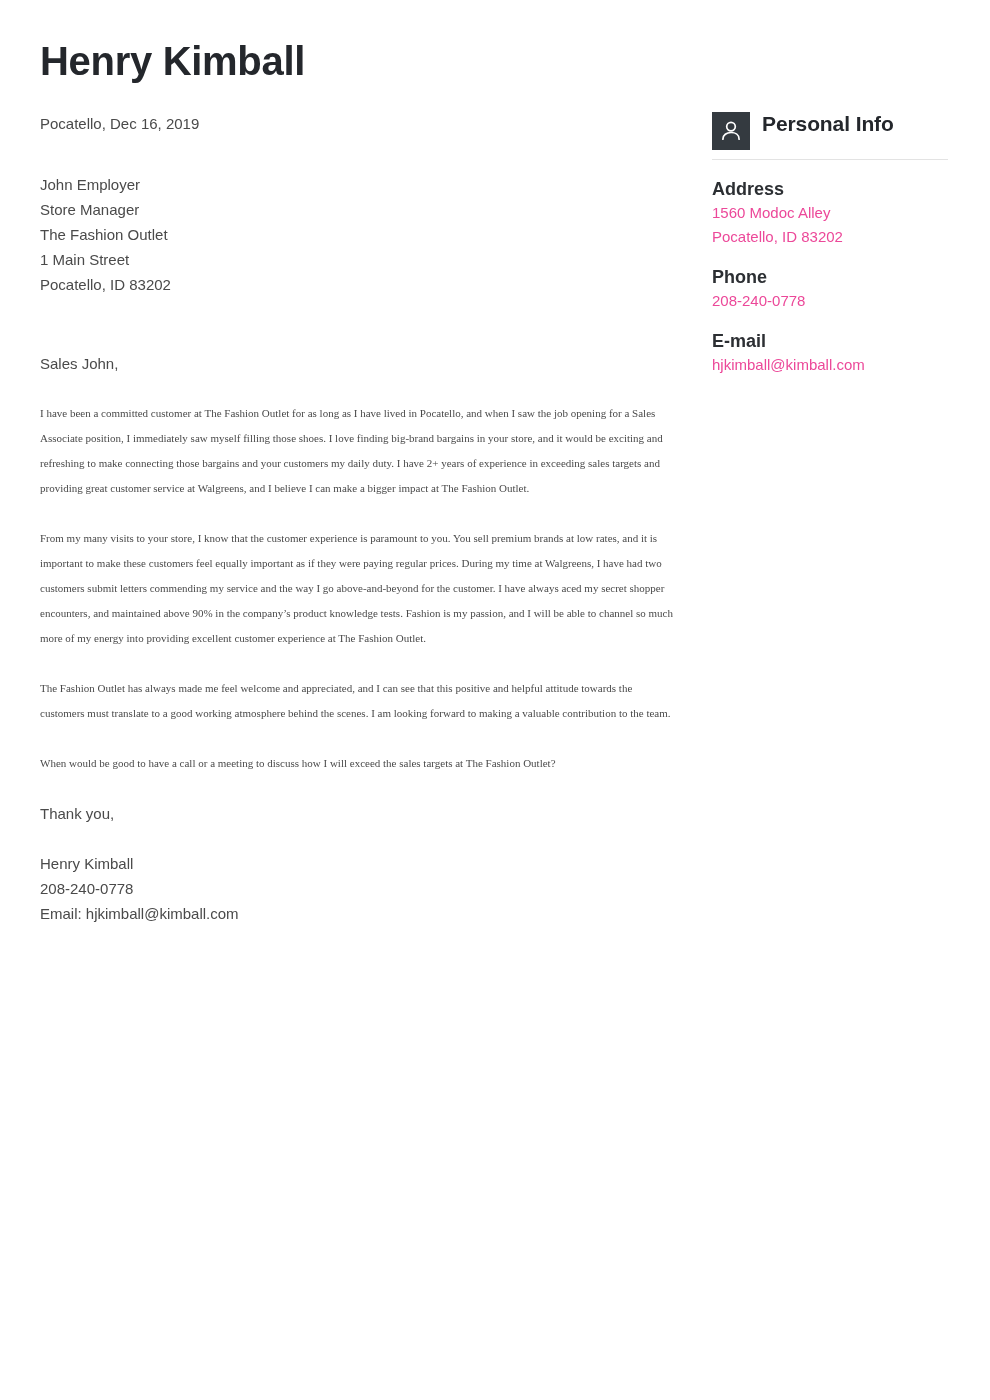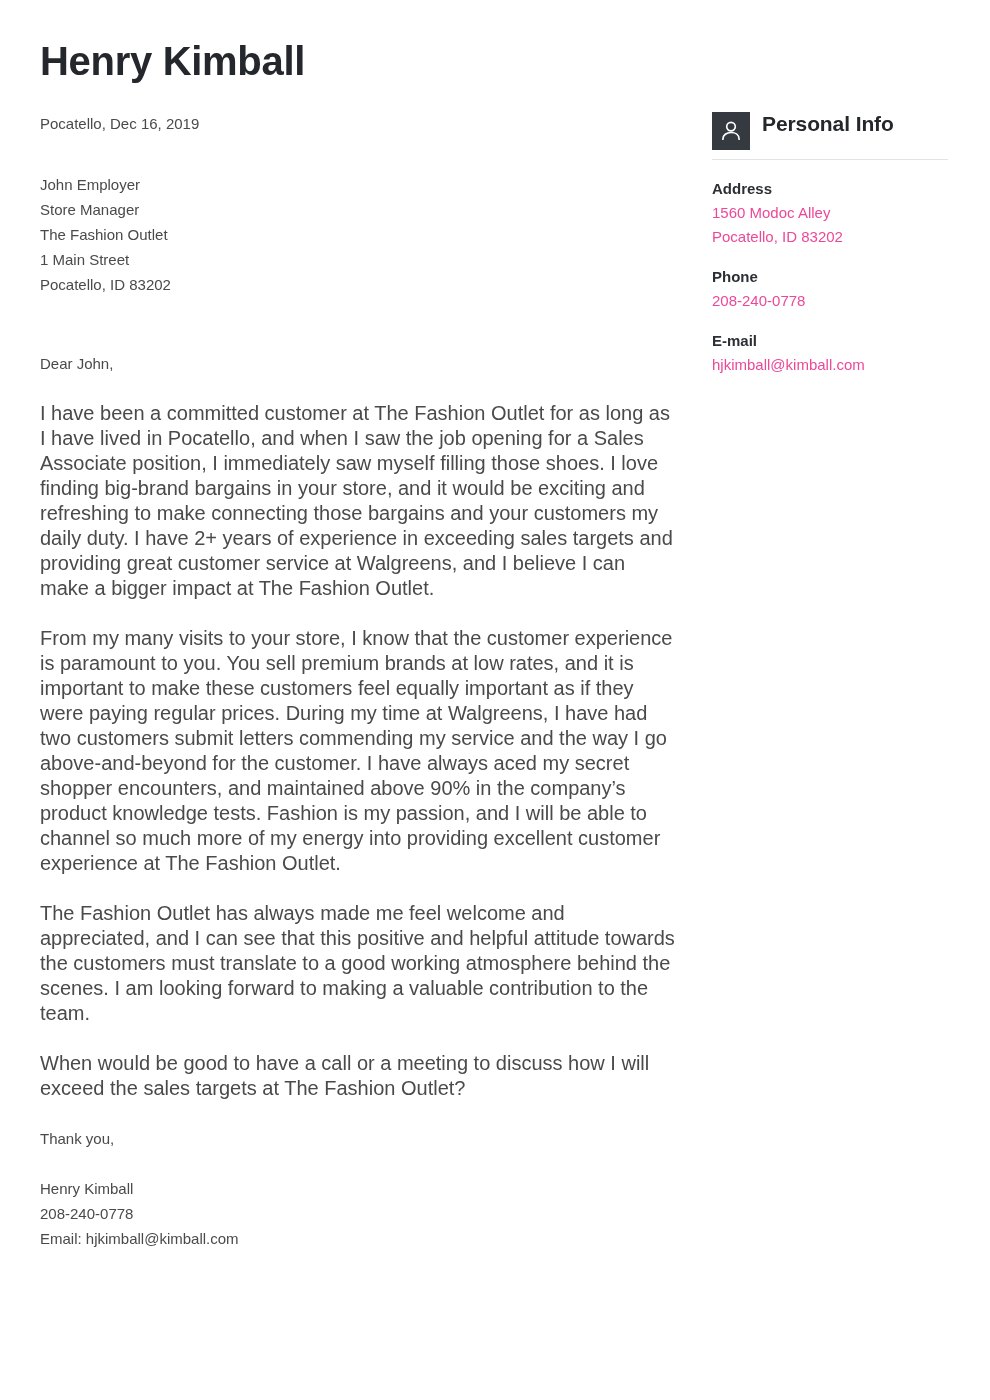--- a/index.html
+++ b/index.html
@@ -62,25 +62,26 @@
   }
 
   .salutation {
     font-size: 15px;
     color: #4a4a4a;
     line-height: 25px;
     margin-bottom: 25px;
   }
 
   .para {
-    font-size: 20px;
+    font-size: 11px;
     color: #4a4a4a;
     line-height: 25px;
     text-align: left;
     margin-bottom: 25px;
+    font-family: Liberation Serif, serif;
   }
 
   .closing {
     font-size: 15px;
     color: #4a4a4a;
     line-height: 25px;
     margin-bottom: 25px;
   }
 
   .signature-line {
@@ -131,21 +132,21 @@
     margin-top: 9px;
     margin-bottom: 17px;
     width: 236px;
   }
 
   .info-group {
     margin-bottom: 16px;
   }
 
   .info-label {
-    font-size: 15px;
+    font-size: 18px;
     font-weight: 700;
     color: #2c2f33;
     line-height: 24px;
   }
 
   .info-value {
     font-size: 15px;
     color: #ec4899;
     line-height: 24px;
   }
@@ -162,21 +163,21 @@
     <div class="date-line">Pocatello, Dec 16, 2019</div>
 
     <div class="recipient">
       <div class="recipient-line">John Employer</div>
       <div class="recipient-line">Store Manager</div>
       <div class="recipient-line">The Fashion Outlet</div>
       <div class="recipient-line">1 Main Street</div>
       <div class="recipient-line">Pocatello, ID 83202</div>
     </div>
 
-    <div class="salutation">Dear John,</div>
+    <div class="salutation">Sales John,</div>
 
     <p class="para">I have been a committed customer at The Fashion Outlet for as long as I have lived in Pocatello, and when I saw the job opening for a Sales Associate position, I immediately saw myself filling those shoes. I love finding big-brand bargains in your store, and it would be exciting and refreshing to make connecting those bargains and your customers my daily duty. I have 2+ years of experience in exceeding sales targets and providing great customer service at Walgreens, and I believe I can make a bigger impact at The Fashion Outlet.</p>
     <p class="para">From my many visits to your store, I know that the customer experience is paramount to you. You sell premium brands at low rates, and it is important to make these customers feel equally important as if they were paying regular prices. During my time at Walgreens, I have had two customers submit letters commending my service and the way I go above-and-beyond for the customer. I have always aced my secret shopper encounters, and maintained above 90% in the company’s product knowledge tests. Fashion is my passion, and I will be able to channel so much more of my energy into providing excellent customer experience at The Fashion Outlet.</p>
     <p class="para">The Fashion Outlet has always made me feel welcome and appreciated, and I can see that this positive and helpful attitude towards the customers must translate to a good working atmosphere behind the scenes. I am looking forward to making a valuable contribution to the team.</p>
     <p class="para">When would be good to have a call or a meeting to discuss how I will exceed the sales targets at The Fashion Outlet?</p>
 
     <div class="closing">Thank you,</div>
 
     <div>
       <div class="signature-line">Henry Kimball</div>

